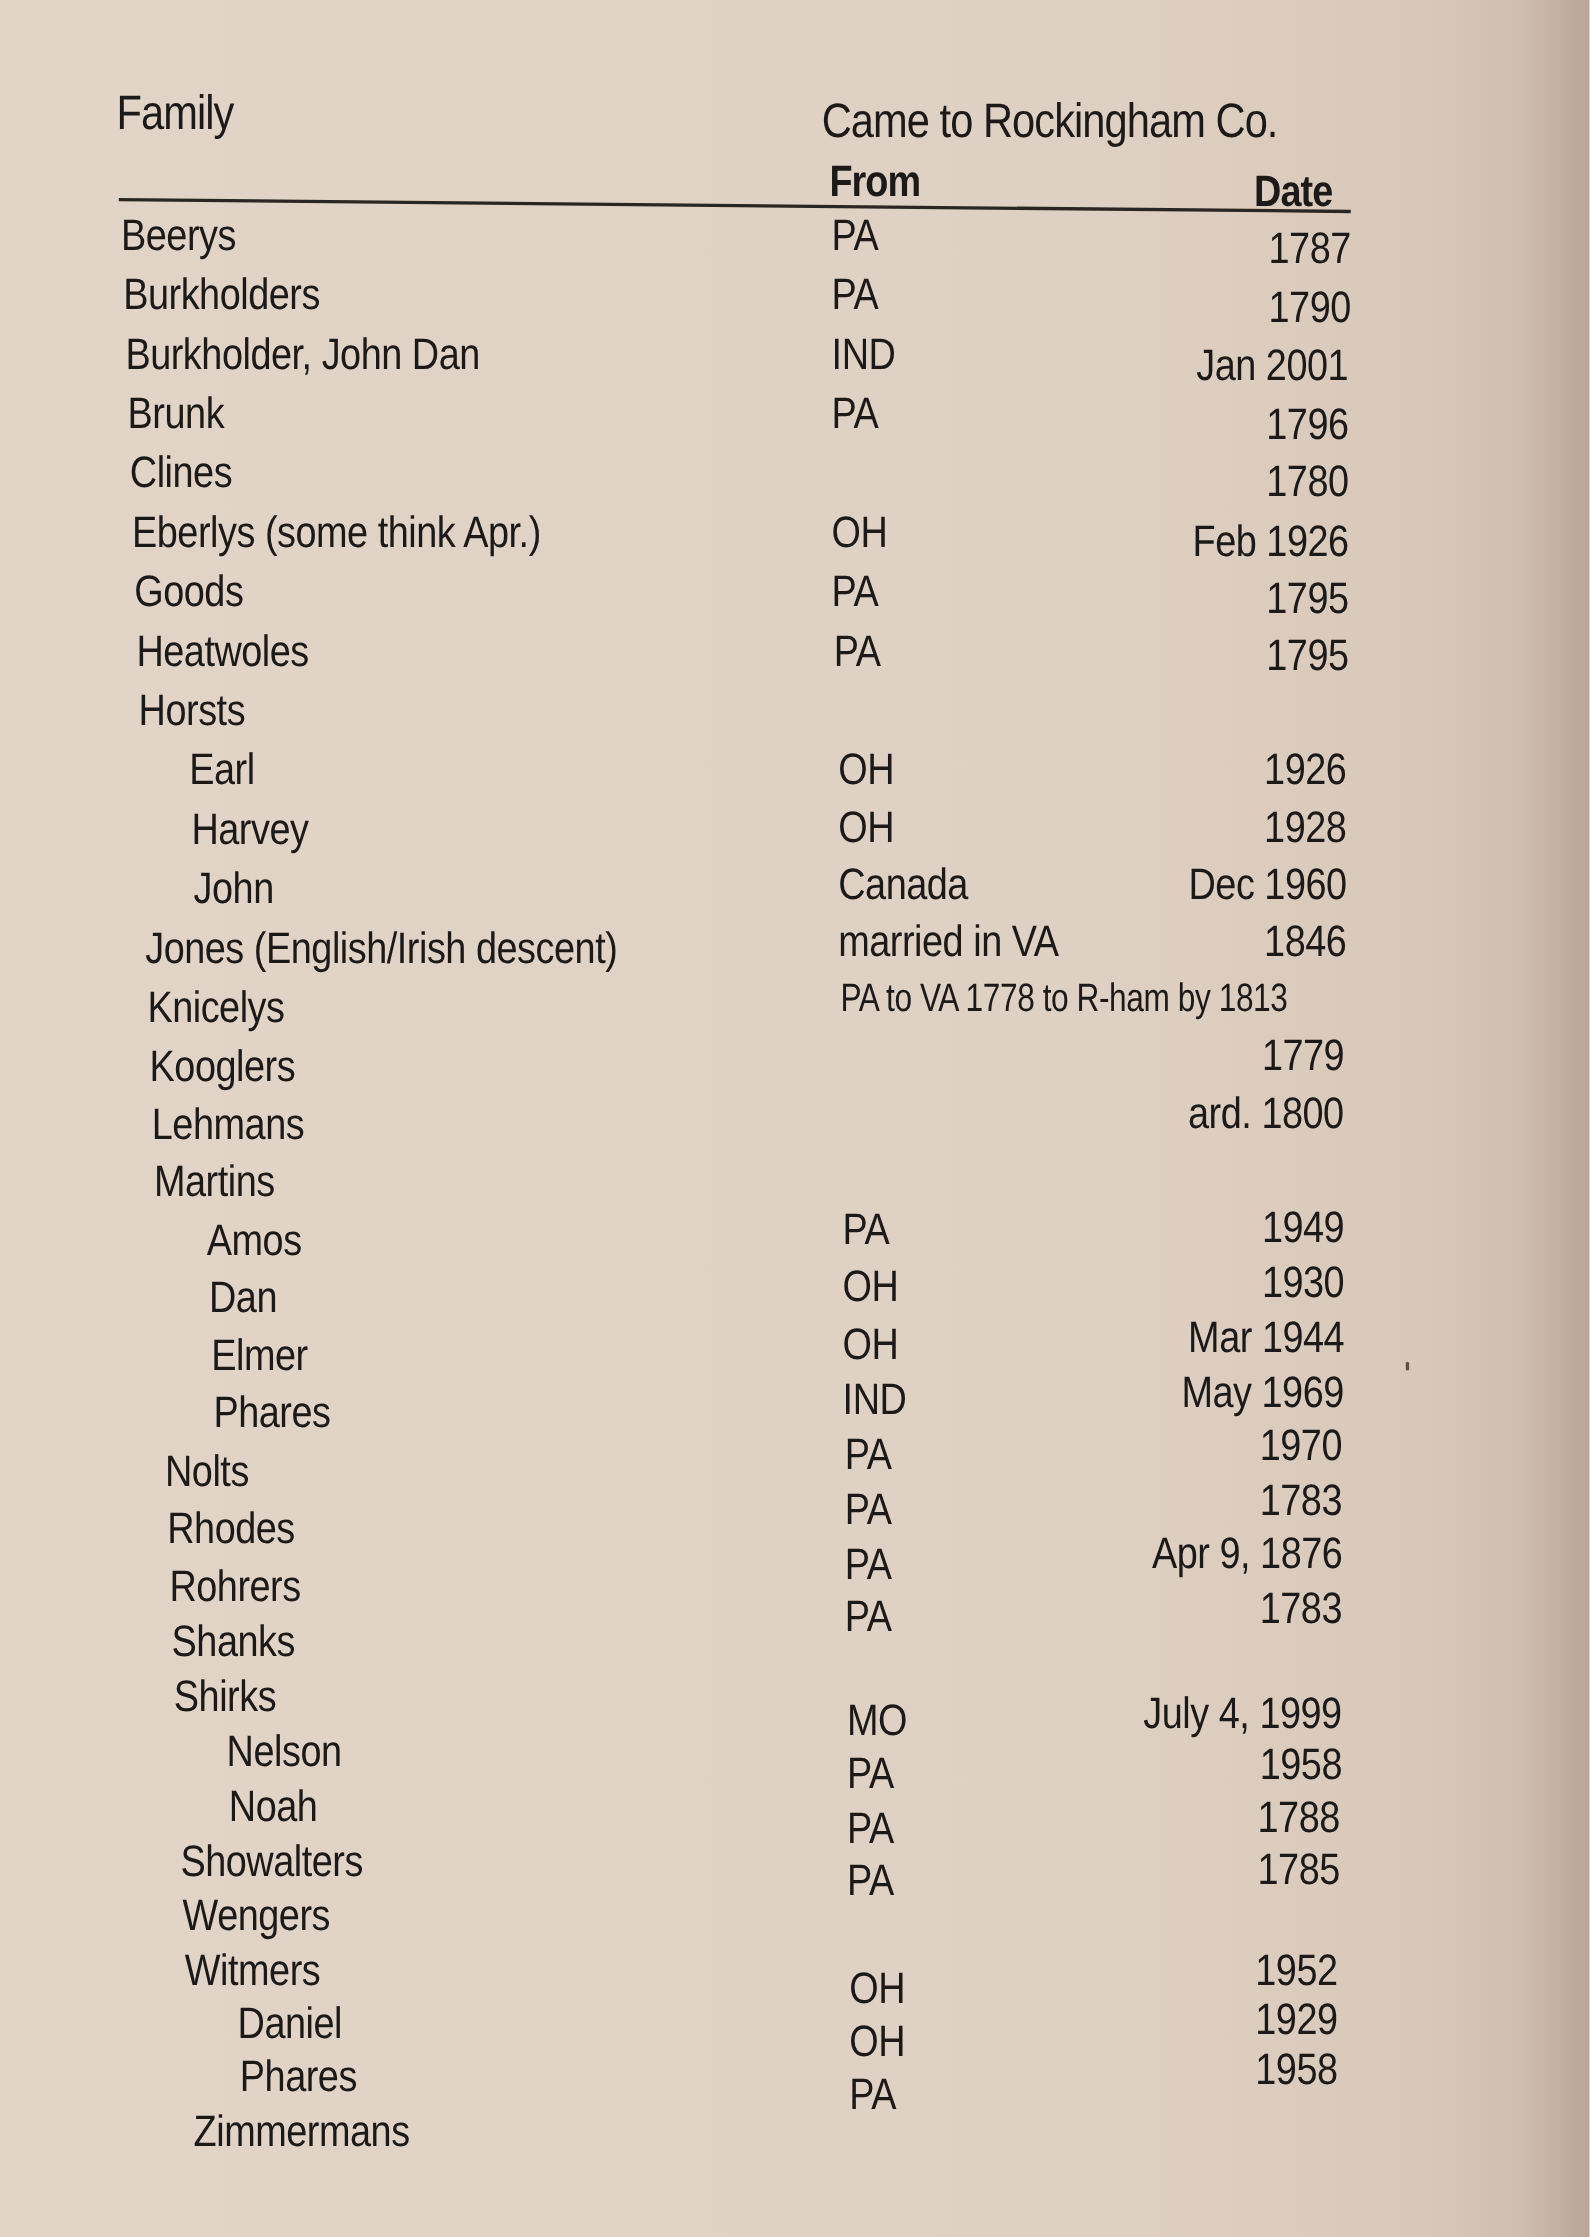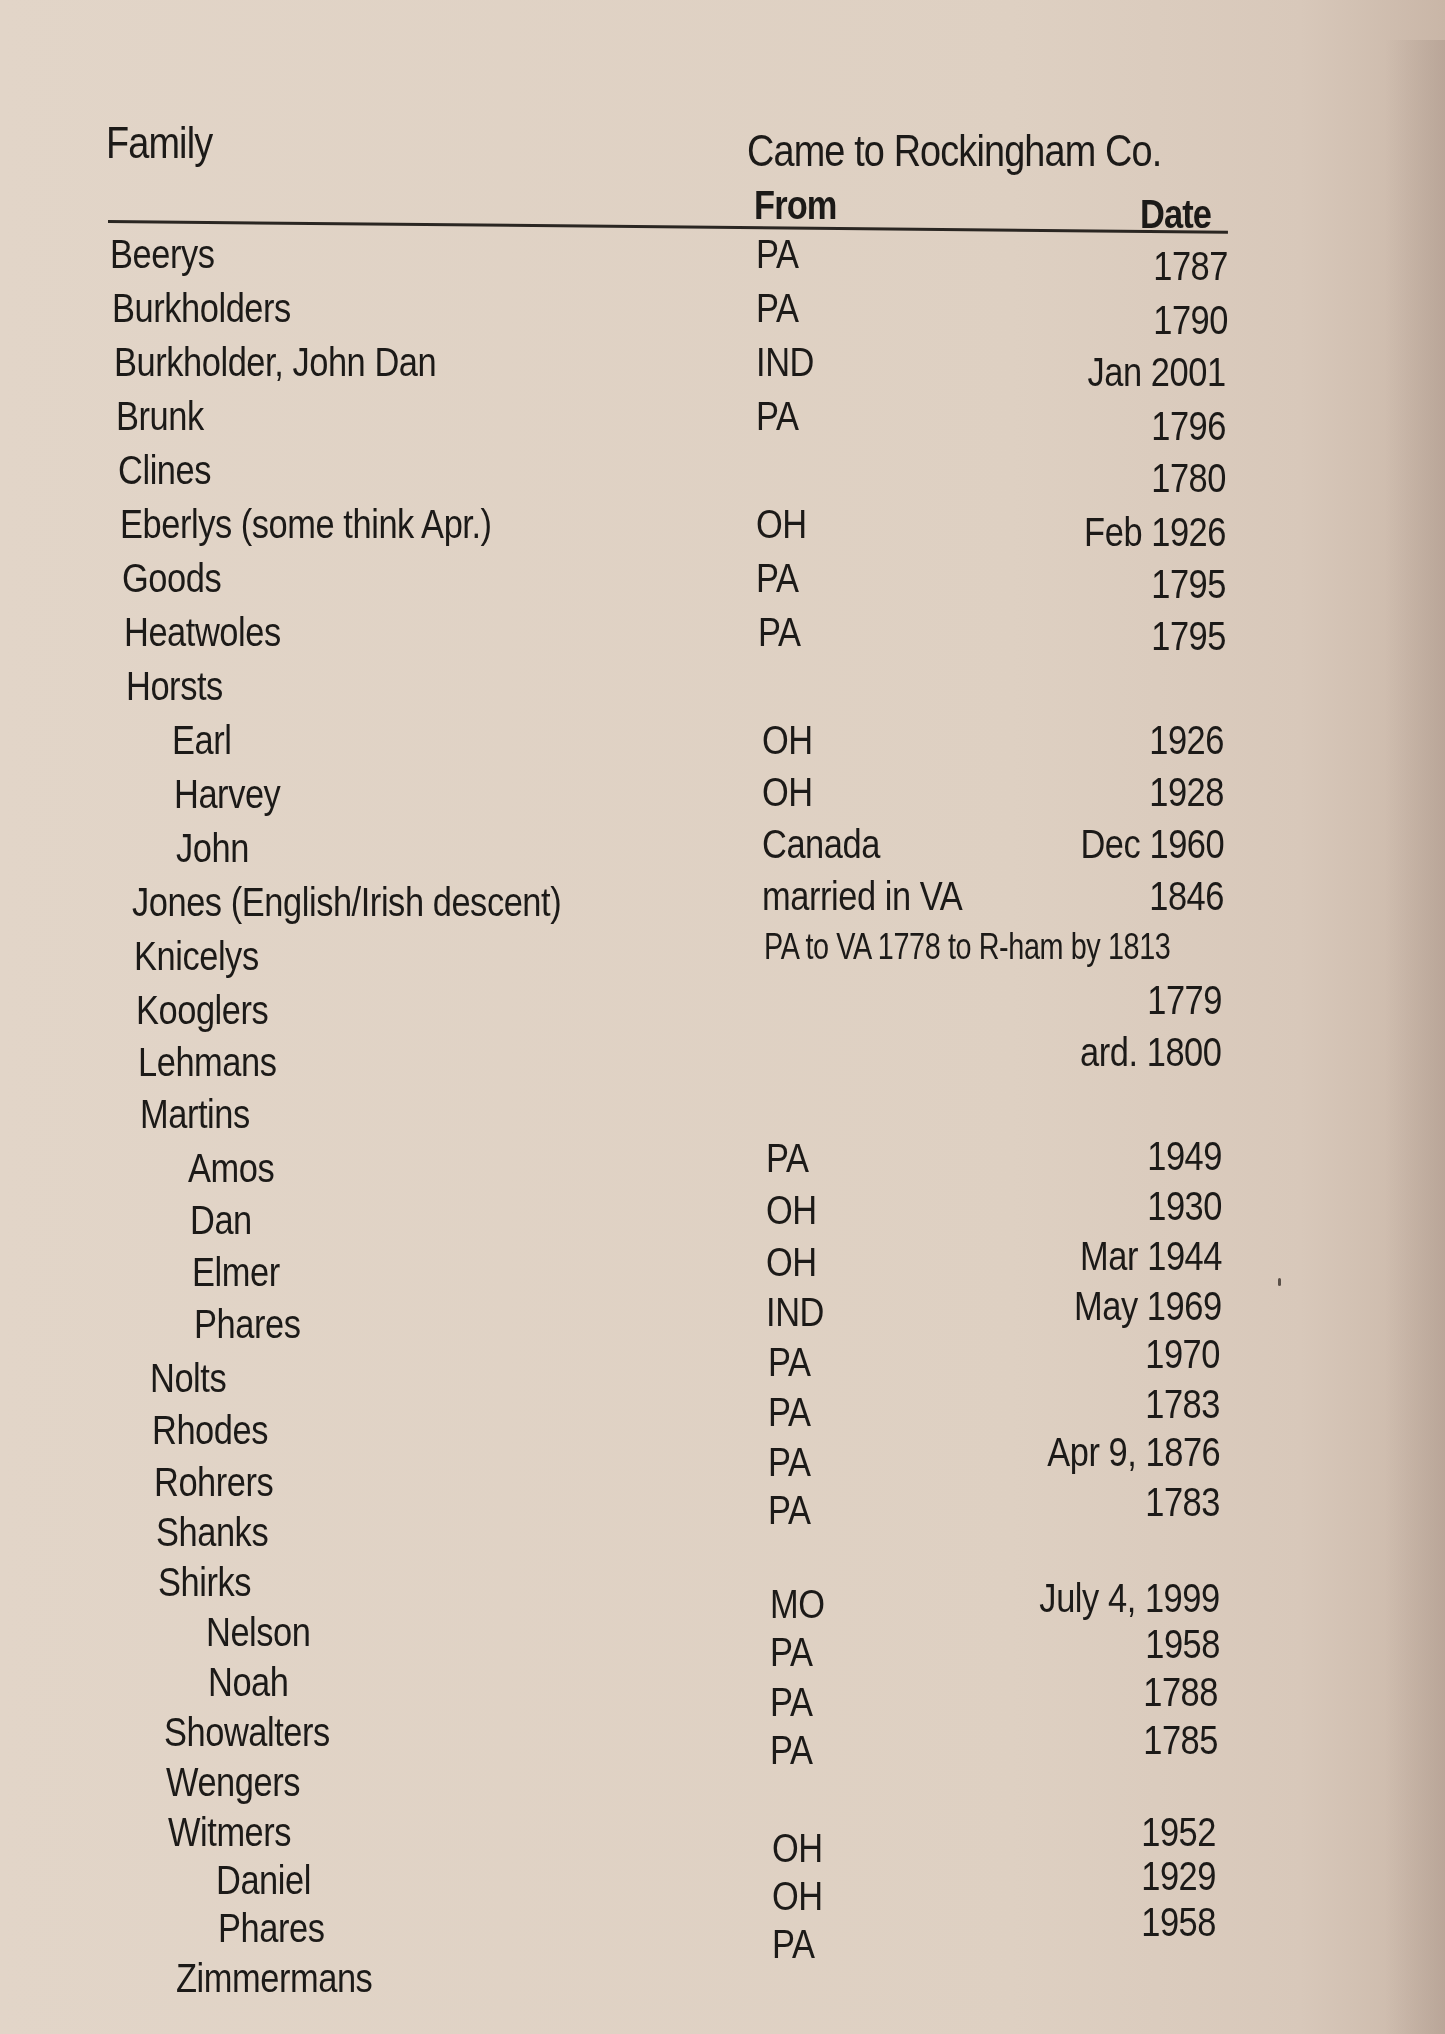--- a/index.html
+++ b/index.html
@@ -11,21 +11,21 @@
       height: 2034px;
       overflow: hidden;
       position: relative;
       background: linear-gradient(90deg, #e2d5c8 0%, #ded0c2 70%, #d8c8ba 90%, #c9b6a7 100%);
       font-family: "Liberation Sans", "DejaVu Sans", sans-serif;
       color: #1c1a18;
     }
     .page {
       position: absolute;
       left: 0; top: 0;
-      width: 1445px; height: 1456px; margin-top: 40px;
+      width: 1445px; height: 1456px;
     }
     .shade-right {
       position: absolute;
       right: 0; top: 0;
       width: 60px; height: 2034px;
       background: linear-gradient(90deg, rgba(180,160,148,0) 0%, rgba(170,150,138,0.5) 100%);
     }
     .hdr {
       position: absolute;
       font-size: 44px;

